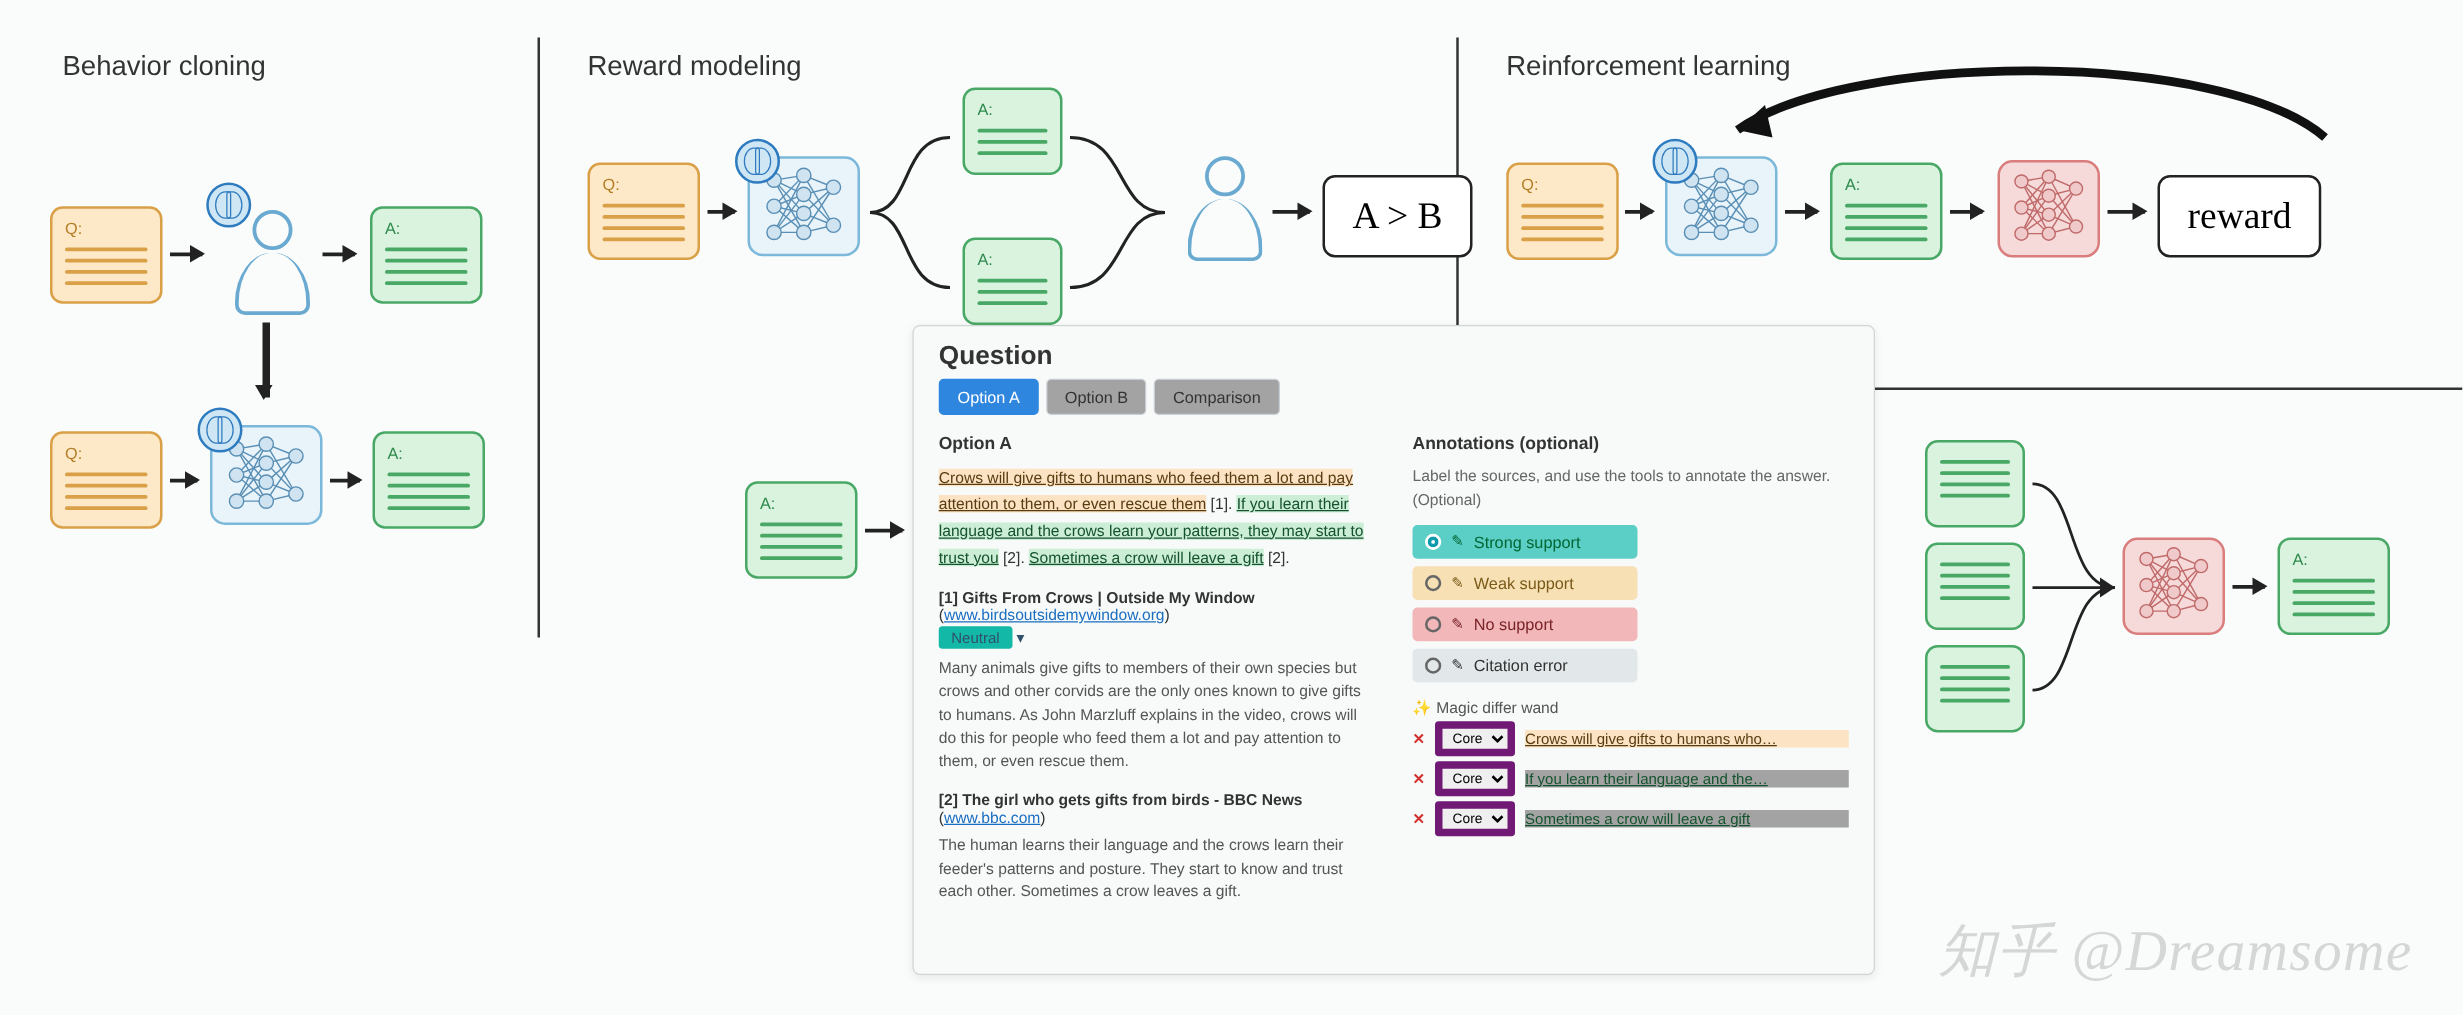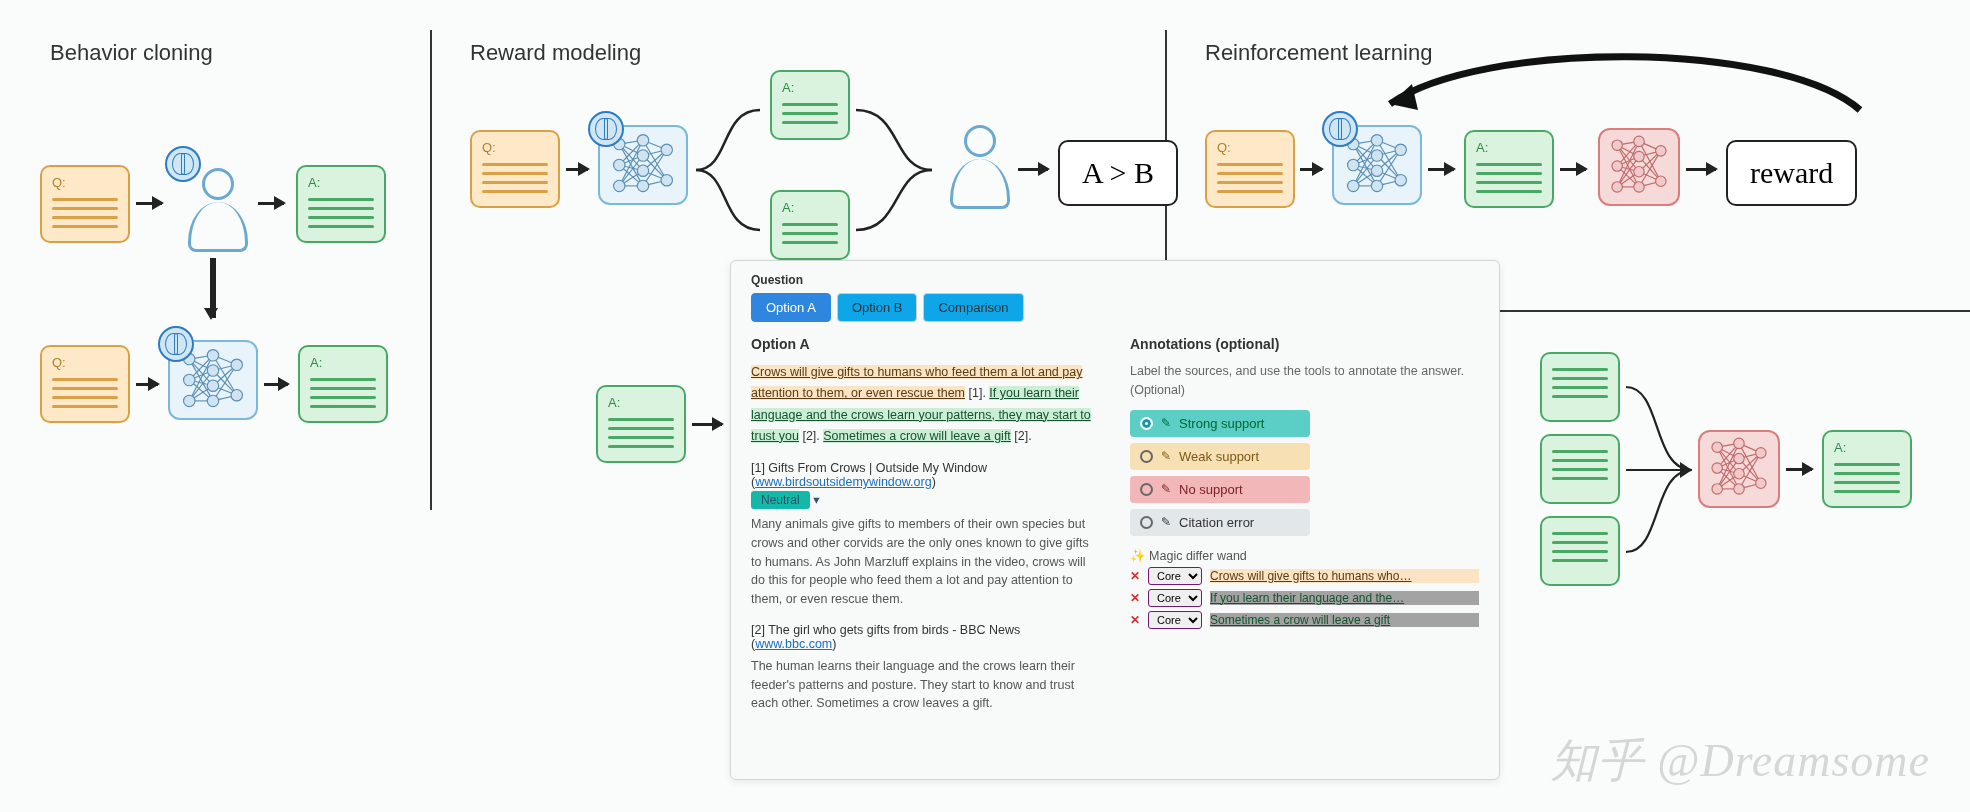--- a/index.html
+++ b/index.html
@@ -82,51 +82,51 @@
   .reward-box { font-size:30px; }
 
   
   .ui-panel {
     position:absolute; left:730px; top:260px; width:770px; height:520px;
     background:#f7faf9; border:1px solid #d0d6d4; border-radius:6px;
     box-shadow: 0 2px 8px rgba(0,0,0,.08);
     padding: 12px 20px 16px 20px;
     font-size: 13px; color:#333;
   }
-  .ui-panel h4 { font-size:12px; font-weight:bold; margin-bottom:6px; }
+  .ui-panel h4 { font-size:21px; font-weight:bold; margin-bottom:6px; }
   .qtext { color:#444; margin-bottom:14px; }
   .tabs { display:flex; gap:6px; margin-bottom:14px; }
-  .tab { padding:6px 14px; border:1px solid #c8cfd4; border-radius:4px; background:#0ea5e9; font-size:13px; cursor:pointer; }
+  .tab { padding:6px 14px; border:1px solid #c8cfd4; border-radius:4px; background:#a3a3a3; font-size:13px; cursor:pointer; }
   .tab.active { background:#2e86de; color:#fff; border-color:#2e86de; }
   .cols { display:flex; gap:30px; }
   .col { flex:1; }
   .col h5 { font-size:14px; font-weight:bold; margin-bottom:10px; }
   .opt-text { line-height:1.7; font-size:12.5px; }
   .hl-o { background:#fbe3c3; text-decoration:underline; color:#5a3c12; }
   .hl-g { background:#cdeed6; text-decoration:underline; color:#14532d; }
   .src { margin-top:14px; font-size:12.5px; }
-  .src .srctitle { font-weight:normal; }
+  .src .srctitle { font-weight:bold; }
   .src a { color:#1b6ec2; text-decoration:underline; }
   .pill { display:inline-block; padding:2px 10px; border-radius:3px; font-size:12px; margin-top:2px; }
   .pill.neutral { background:#14b8a6; color:#31506b; }
   .pill.trust { background:#bfe8d6; color:#1a6b49; }
   .src p { margin-top:6px; color:#555; line-height:1.5; }
   .ann-note { color:#666; font-size:12.5px; margin-bottom:10px; line-height:1.5; }
   .ann-btn { display:flex; align-items:center; gap:8px; padding:6px 10px; border-radius:4px; font-size:13px; margin-bottom:6px; width:180px; cursor:pointer; }
   .ann-btn .radio { width:13px; height:13px; border-radius:50%; border:2px solid #666; display:inline-block; }
   .ann-btn .radio.sel { border-color:#fff; background:#fff; box-shadow: inset 0 0 0 3px #0d9bac; }
   .ann-btn .pen { font-size:12px; }
   .b-strong { background:#5bcfc5; color:#063; }
   .b-weak   { background:#f8e0b5; color:#7a5a17; }
   .b-none   { background:#f1b7b9; color:#7a2227; }
   .b-err    { background:#e2e7ea; color:#333; }
   .wand { margin-top:12px; font-size:12.5px; color:#555; }
   .snip-row { display:flex; align-items:center; gap:8px; font-size:12px; margin-top:4px; }
   .snip-row .x { color:#d03030; font-weight:bold; cursor:pointer; }
-  .snip-row select { font-size:11px; border:1px solid #701a75; border-radius:3px; padding:1px 4px; }
+  .snip-row select { font-size:11px; border:6px solid #701a75; border-radius:3px; padding:1px 4px; }
   .snip-row .sn { flex:1; white-space:nowrap; overflow:hidden; text-overflow:ellipsis; text-decoration:underline; }
   .sn.hl-o { background:#fbe3c3; }
   .sn.hl-g { background:#a3a3a3; }
   .notes-label { margin-top:14px; font-size:12px; color:#666; line-height:1.5; }
 
   .watermark {
     position:absolute; right:40px; bottom:20px;
     font-size:46px; font-style:italic; color:rgba(120,120,120,.28);
     font-family: Georgia, serif; letter-spacing:1px;
   }

